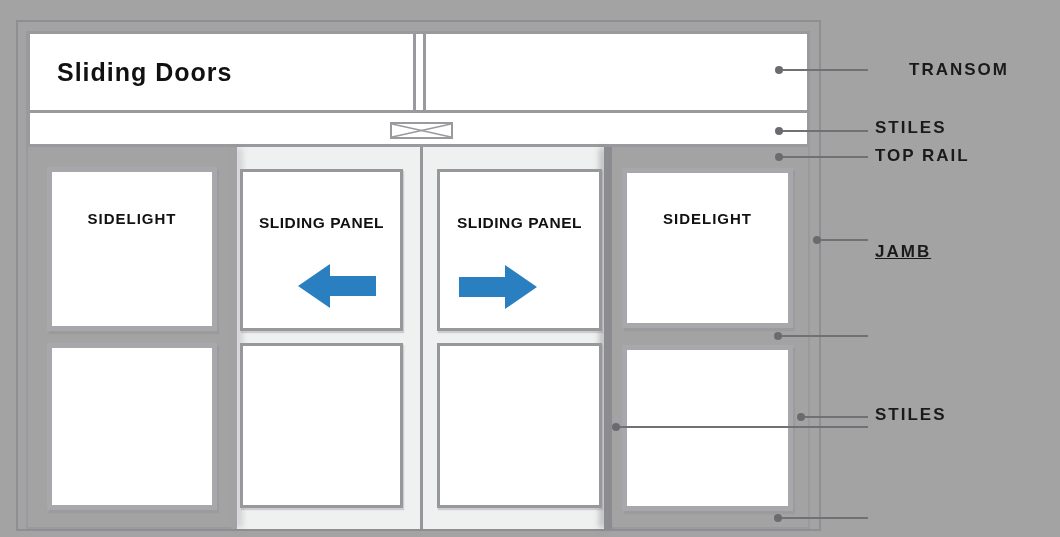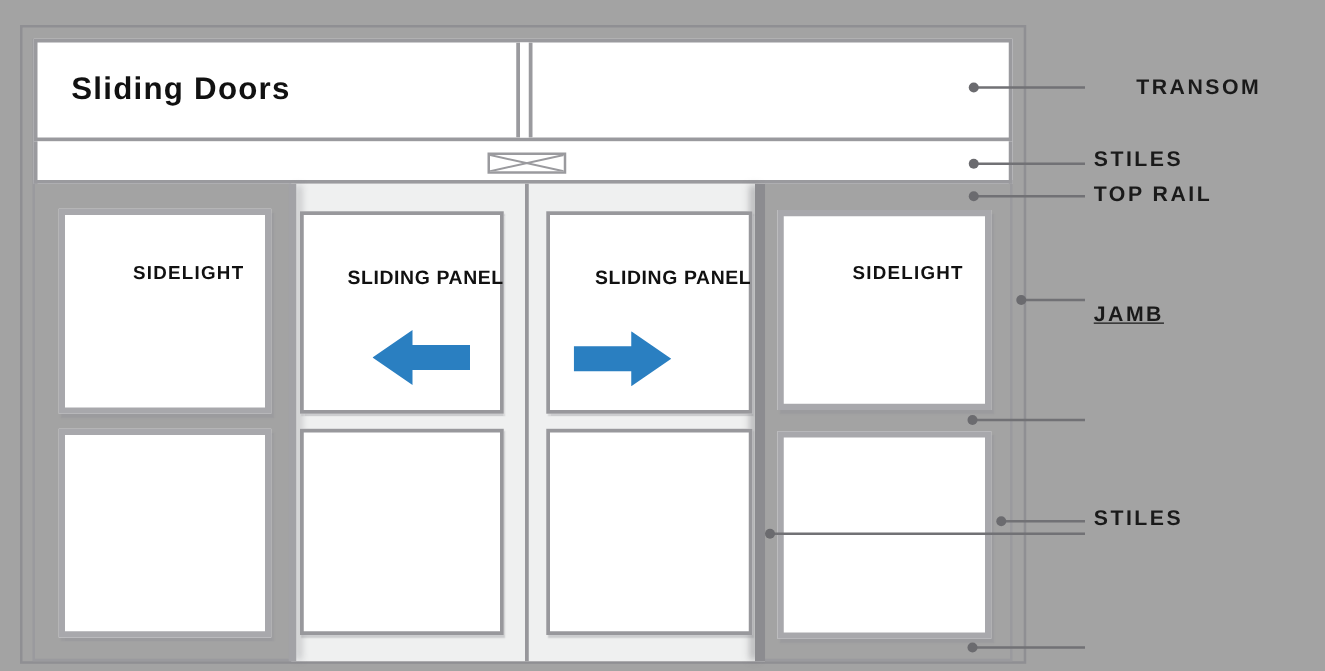--- a/index.html
+++ b/index.html
@@ -28,21 +28,21 @@
   .sl{background:#fff;border:5px solid #a8a8ac;box-shadow:2px 3px 1px rgba(150,150,155,0.55);}
   .sp1{left:240px;top:169px;width:157px;height:156px;}
   .sp2{left:240px;top:343px;width:157px;height:159px;}
   .sp3{left:437px;top:169px;width:159px;height:156px;}
   .sp4{left:437px;top:343px;width:159px;height:159px;}
   .sl1{left:47px;top:167px;width:160px;height:154px;}
   .sl2{left:47px;top:343px;width:160px;height:157px;}
   .sl3{left:622px;top:168px;width:161px;height:150px;}
   .sl4{left:622px;top:345px;width:161px;height:156px;}
   
-  .pane-label{font-weight:bold;color:#111;text-align:center;white-space:nowrap;margin-left:19px;}
+  .pane-label{font-weight:bold;color:#111;text-align:center;white-space:nowrap;}
   .lbl-sl1{left:47px;top:210px;width:170px;font-size:15px;letter-spacing:1px;}
   .lbl-sl3{left:622px;top:210px;width:171px;font-size:15px;letter-spacing:1px;}
   .lbl-sp1{left:240px;top:214px;width:163px;font-size:15.5px;letter-spacing:0.5px;}
   .lbl-sp3{left:437px;top:214px;width:165px;font-size:15.5px;letter-spacing:0.5px;}
   .arrow{width:78px;height:44px;}
   .arrow svg{display:block;}
   
   .leader{height:0;border-top:2.2px solid #717175;}
   .dot{position:absolute;left:-3px;top:-5px;width:8px;height:8px;border-radius:50%;background:#6b6b6f;}
   .callout{transform:translateY(-50%);font-size:17px;font-weight:bold;letter-spacing:2px;color:#1a1a1a;white-space:nowrap;}

